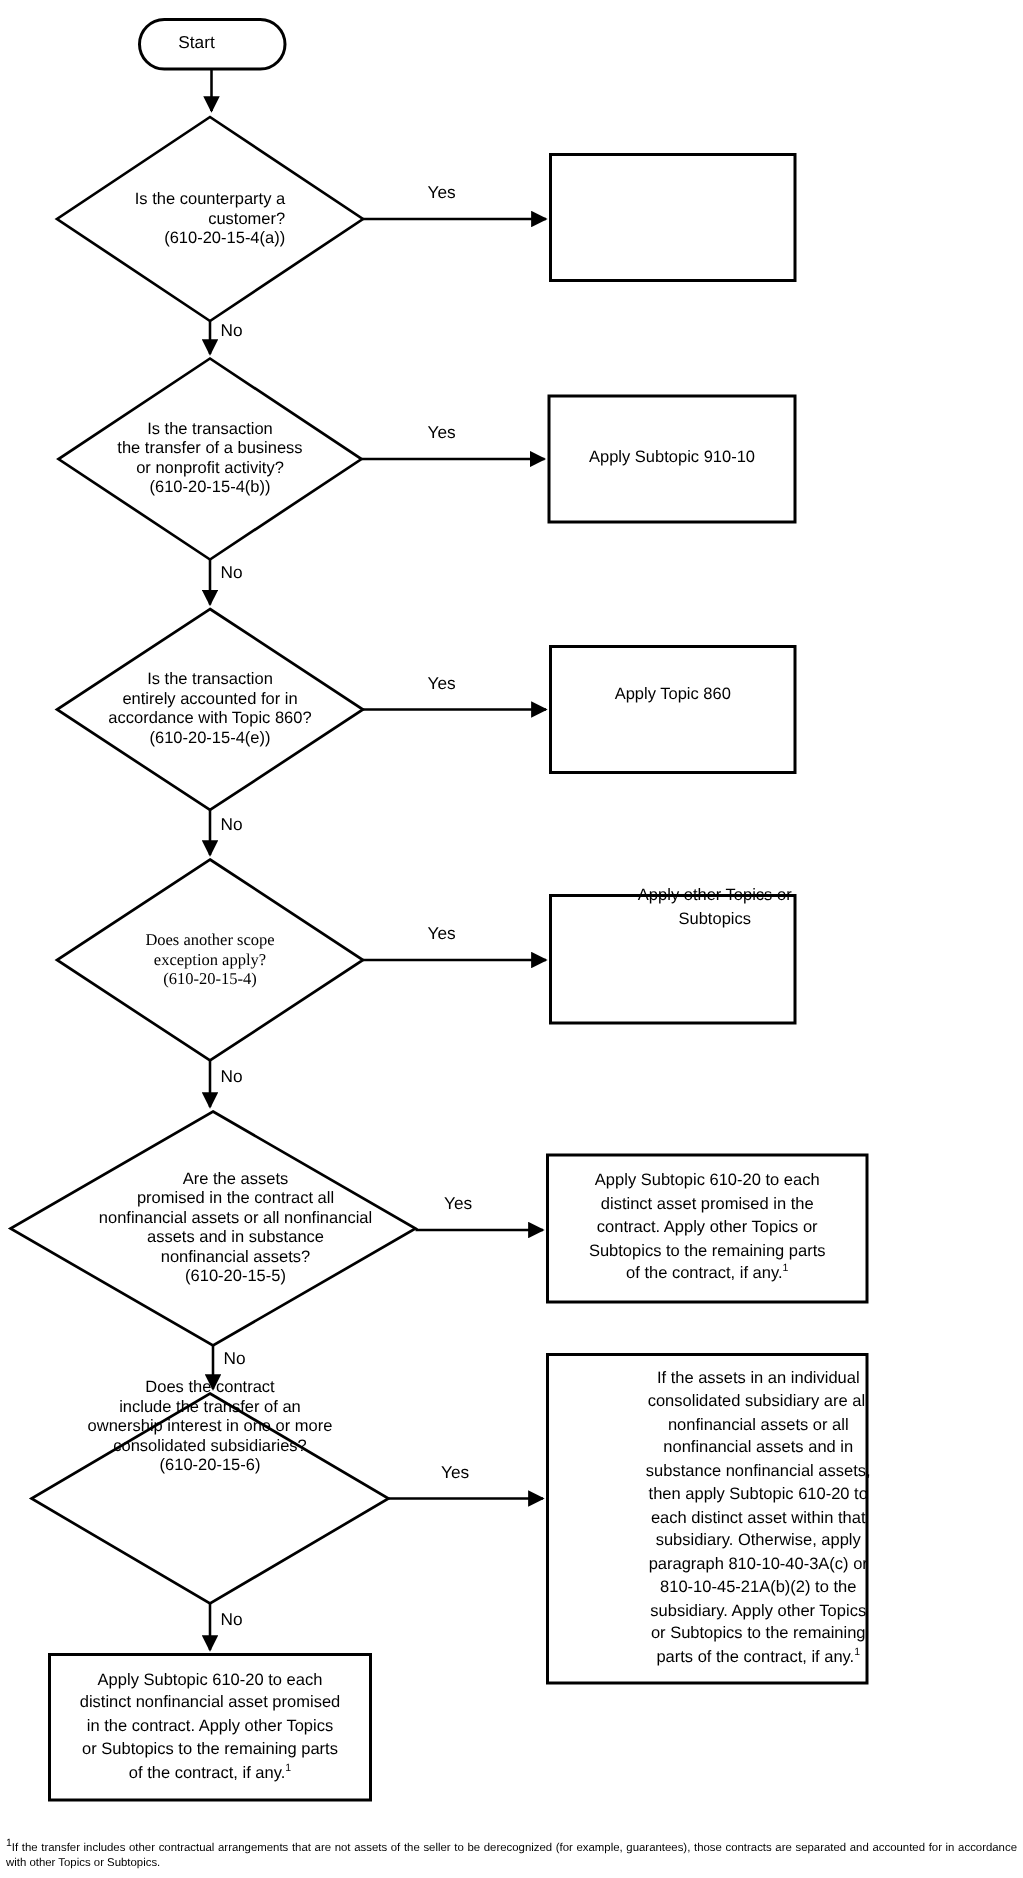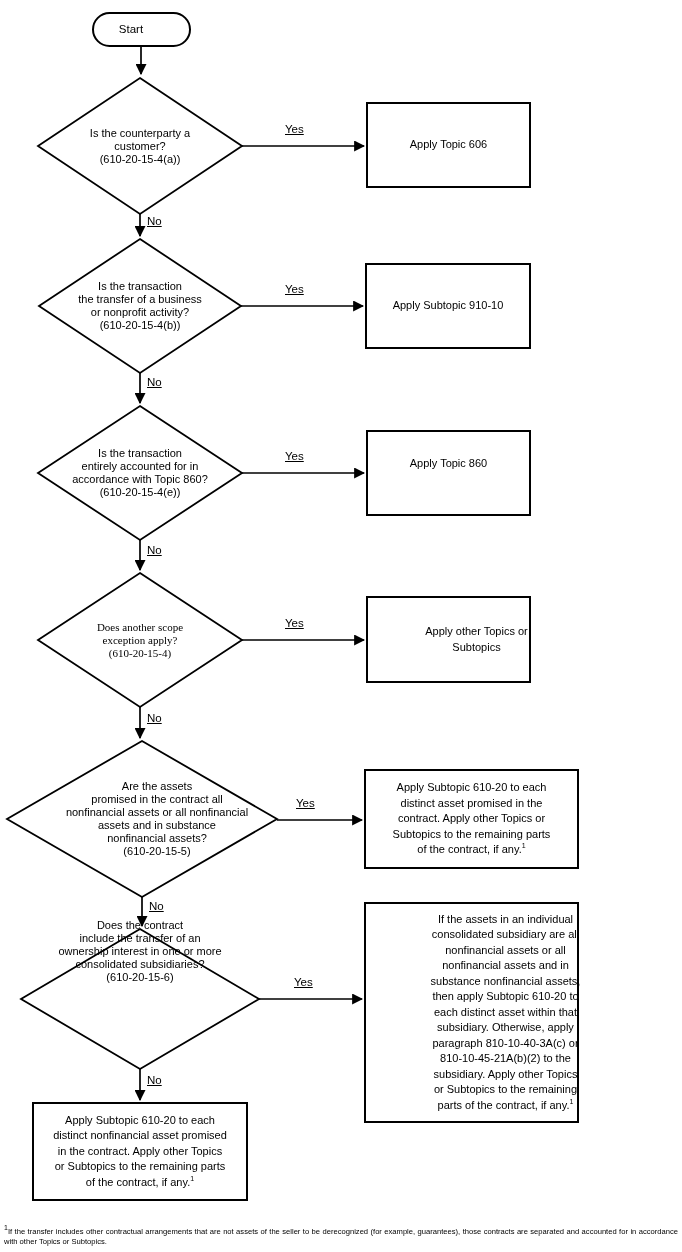--- a/index.html
+++ b/index.html
@@ -28,21 +28,20 @@
     line-height: 13px;
   }
   .node-text .tt { white-space: pre-line; }
   .box-text { line-height: 15.5px; }
   .start-text { font-size: 11.5px; }
   .edge-label {
     position: absolute;
     font-size: 11.5px;
     color: #000;
     line-height: 13px;
-    text-decoration: underline;
   }
   sup { font-size: 7px; line-height: 0; }
   .footnote {
     position: absolute;
     left: 4px;
     top: 1227px;
     width: 674px;
     font-size: 7.6px;
     line-height: 9.6px;
     text-align: justify;
@@ -90,21 +89,21 @@
     <rect x="367" y="597" width="163" height="85" fill="#fff" stroke="#000" stroke-width="2"></rect>
     <rect x="365" y="770" width="213" height="98" fill="#fff" stroke="#000" stroke-width="2"></rect>
     <rect x="365" y="903" width="213" height="219" fill="#fff" stroke="#000" stroke-width="2"></rect>
     <rect x="33" y="1103" width="214" height="97" fill="#fff" stroke="#000" stroke-width="2"></rect>
   </svg>
 
   <div class="node-text start-text" style="left:93px;top:13px;width:76px;height:33px;border-radius:11px;">
     <div class="tt">Start</div>
   </div>
 
-  <div class="node-text" style="left:38px;top:78px;width:204px;height:136px;">
+  <div class="node-text" style="left:38px;top:78px;width:204px;height:136px;text-align:right;">
     <div class="tt">Is the counterparty a
 customer?
 (610-20-15-4(a))</div>
   </div>
   <div class="node-text" style="left:39px;top:239px;width:202px;height:134px;">
     <div class="tt">Is the transaction
 the transfer of a business
 or nonprofit activity?
 (610-20-15-4(b))</div>
   </div>
@@ -128,30 +127,27 @@
 (610-20-15-5)</div>
   </div>
   <div class="node-text" style="left:21px;top:881px;width:238px;height:140px;">
     <div class="tt">Does the contract
 include the transfer of an
 ownership interest in one or more
 consolidated subsidiaries?
 (610-20-15-6)</div>
   </div>
 
-  <div class="node-text box-text" style="left:367px;top:103px;width:163px;height:84px;">
-    <div class="tt">Apply Topic 606</div>
-  </div>
   <div class="node-text box-text" style="left:366px;top:264px;width:164px;height:84px;">
     <div class="tt">Apply Subtopic 910-10</div>
   </div>
   <div class="node-text box-text" style="left:367px;top:431px;width:163px;height:66px;">
     <div class="tt">Apply Topic 860</div>
   </div>
-  <div class="node-text box-text" style="left:367px;top:597px;width:163px;height:85px;padding-left:28px;">
+  <div class="node-text box-text" style="left:367px;top:563px;width:163px;height:85px;padding-left:28px;">
     <div class="tt">Apply other Topics or
 Subtopics</div>
   </div>
   <div class="node-text box-text" style="left:365px;top:770px;width:213px;height:98px;">
     <div class="tt"><span>Apply Subtopic 610-20 to each
 distinct asset promised in the
 contract. Apply other Topics or
 Subtopics to the remaining parts
 of the contract, if any.</span><sup>1</sup></div>
   </div>

